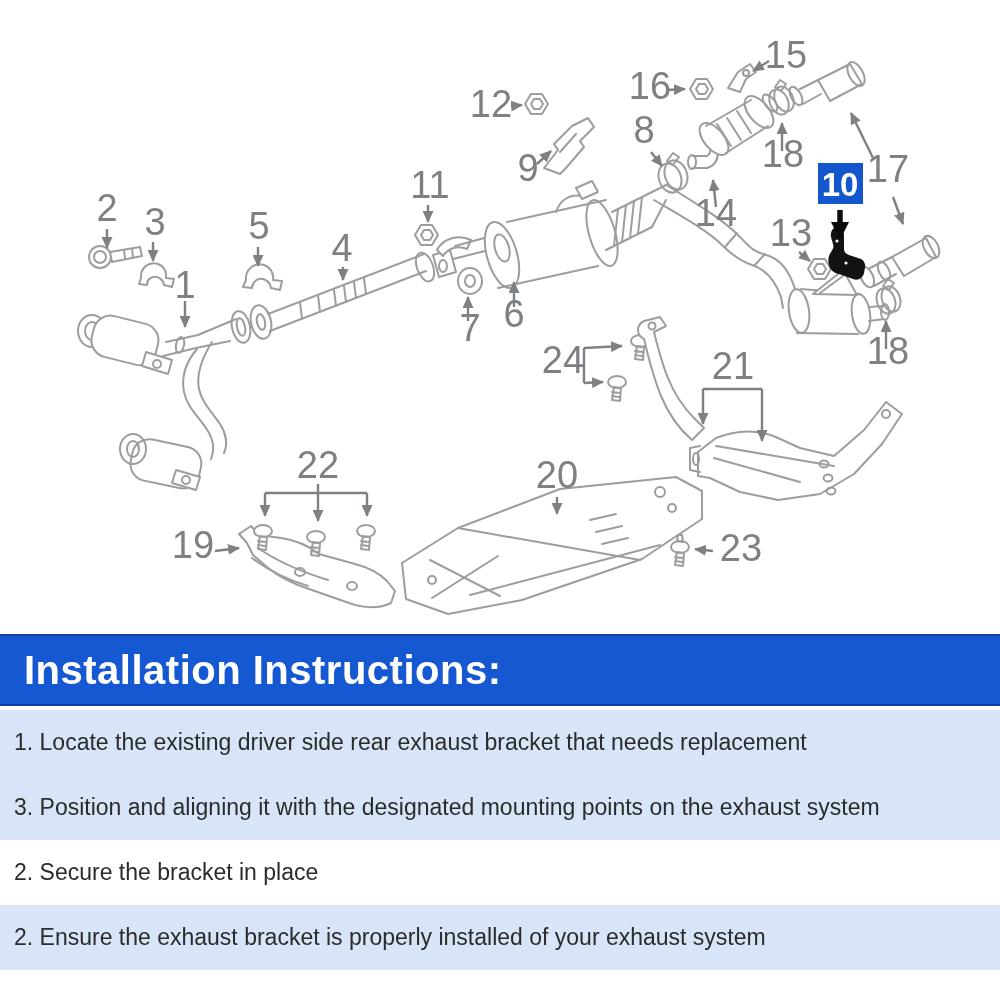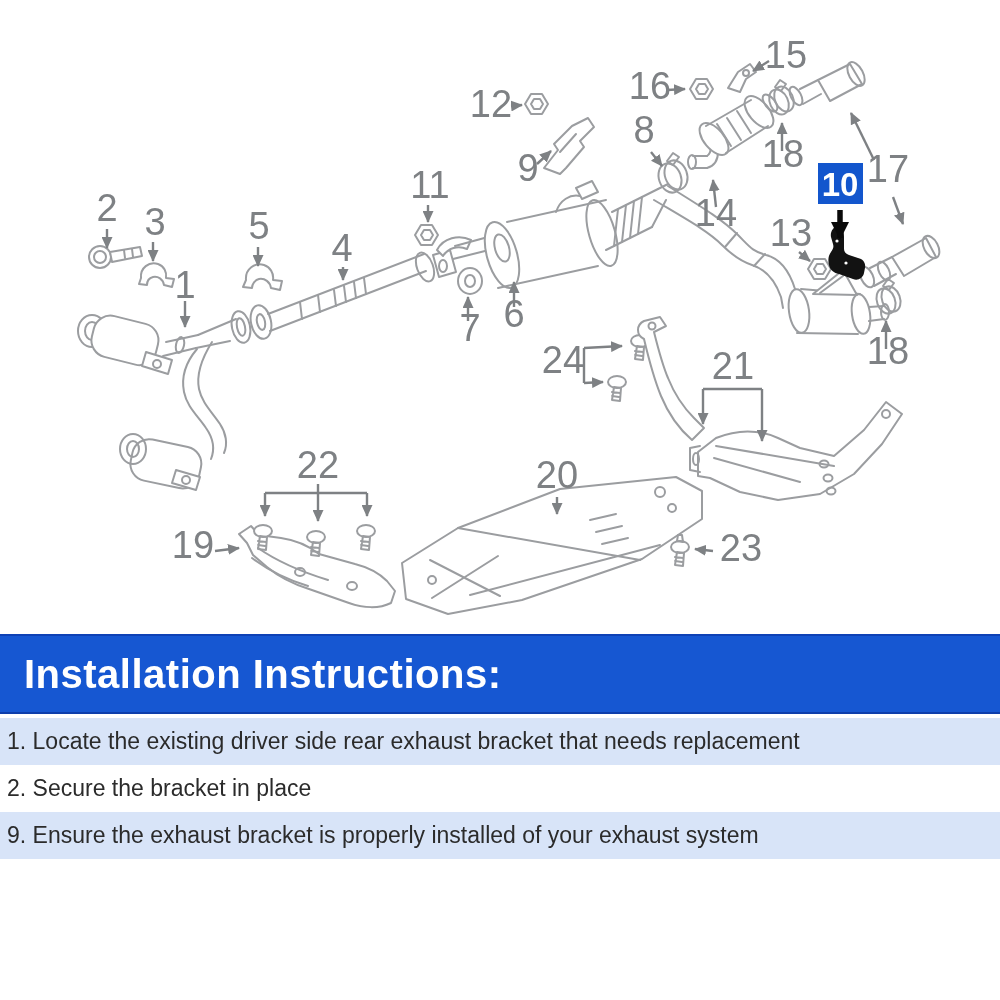--- a/index.html
+++ b/index.html
@@ -3,25 +3,25 @@
 <meta charset="utf-8">
 <style>
   html,body{margin:0;padding:0;background:#fff;}
   .canvas{width:1000px;height:1000px;background:#ffffff;position:relative;overflow:hidden;
           font-family:"Liberation Sans",sans-serif;}
   .diagram{width:1000px;height:632px;background:#fff;}
   .diagram svg{display:block;}
   .callout-num{font-family:"Liberation Sans",sans-serif;font-size:38px;fill:#7e8184;}
   .badge-num{font-family:"Liberation Sans",sans-serif;font-size:33px;font-weight:bold;fill:#ffffff;}
   .instructions{position:absolute;left:0;top:634px;width:1000px;}
-  .instr-header{height:80px;background:#1657d2;border-top:2px solid #0e41b5;border-bottom:2px solid #0d3dab;
+  .instr-header{height:72px;background:#1657d2;border-top:2px solid #0e41b5;border-bottom:2px solid #0d3dab;
                 box-sizing:border-box;display:flex;align-items:center;padding-left:24px;}
   .instr-header span{color:#ffffff;font-size:40px;font-weight:bold;letter-spacing:.5px;}
   .rows{margin-top:4px;}
-  .row{height:47px;display:flex;align-items:center;padding-left:7px;box-sizing:border-box;
+  .row{height:65px;display:flex;align-items:center;padding-left:14px;box-sizing:border-box;
        font-size:23px;color:#2b2b2b;background:#ffffff;white-space:nowrap;}
   .row.alt{background:#d8e4f8;}
 </style>
 </head>
 <body>
 
 <div class="canvas">
   <div class="diagram">
     <svg viewBox="0 0 1000 632" width="1000" height="632">
       <defs>
@@ -316,21 +316,24 @@
   </div>
 
   <div class="instructions">
     <div class="instr-header">
       <span>Installation Instructions:</span>
     </div>
     <div class="rows">
       <div class="row alt">
           <span>1. Locate the existing driver side rear exhaust bracket that needs replacement</span>
         </div>
+      <div class="row alt">
+          <span>3. Position and aligning it with the designated mounting points on the exhaust system</span>
+        </div>
       <div class="row">
           <span>2. Secure the bracket in place</span>
         </div>
       <div class="row alt">
-          <span>9. Ensure the exhaust bracket is properly installed of your exhaust system</span>
+          <span>2. Ensure the exhaust bracket is properly installed of your exhaust system</span>
         </div>
     </div>
   </div>
 </div>
 
 </body></html>

